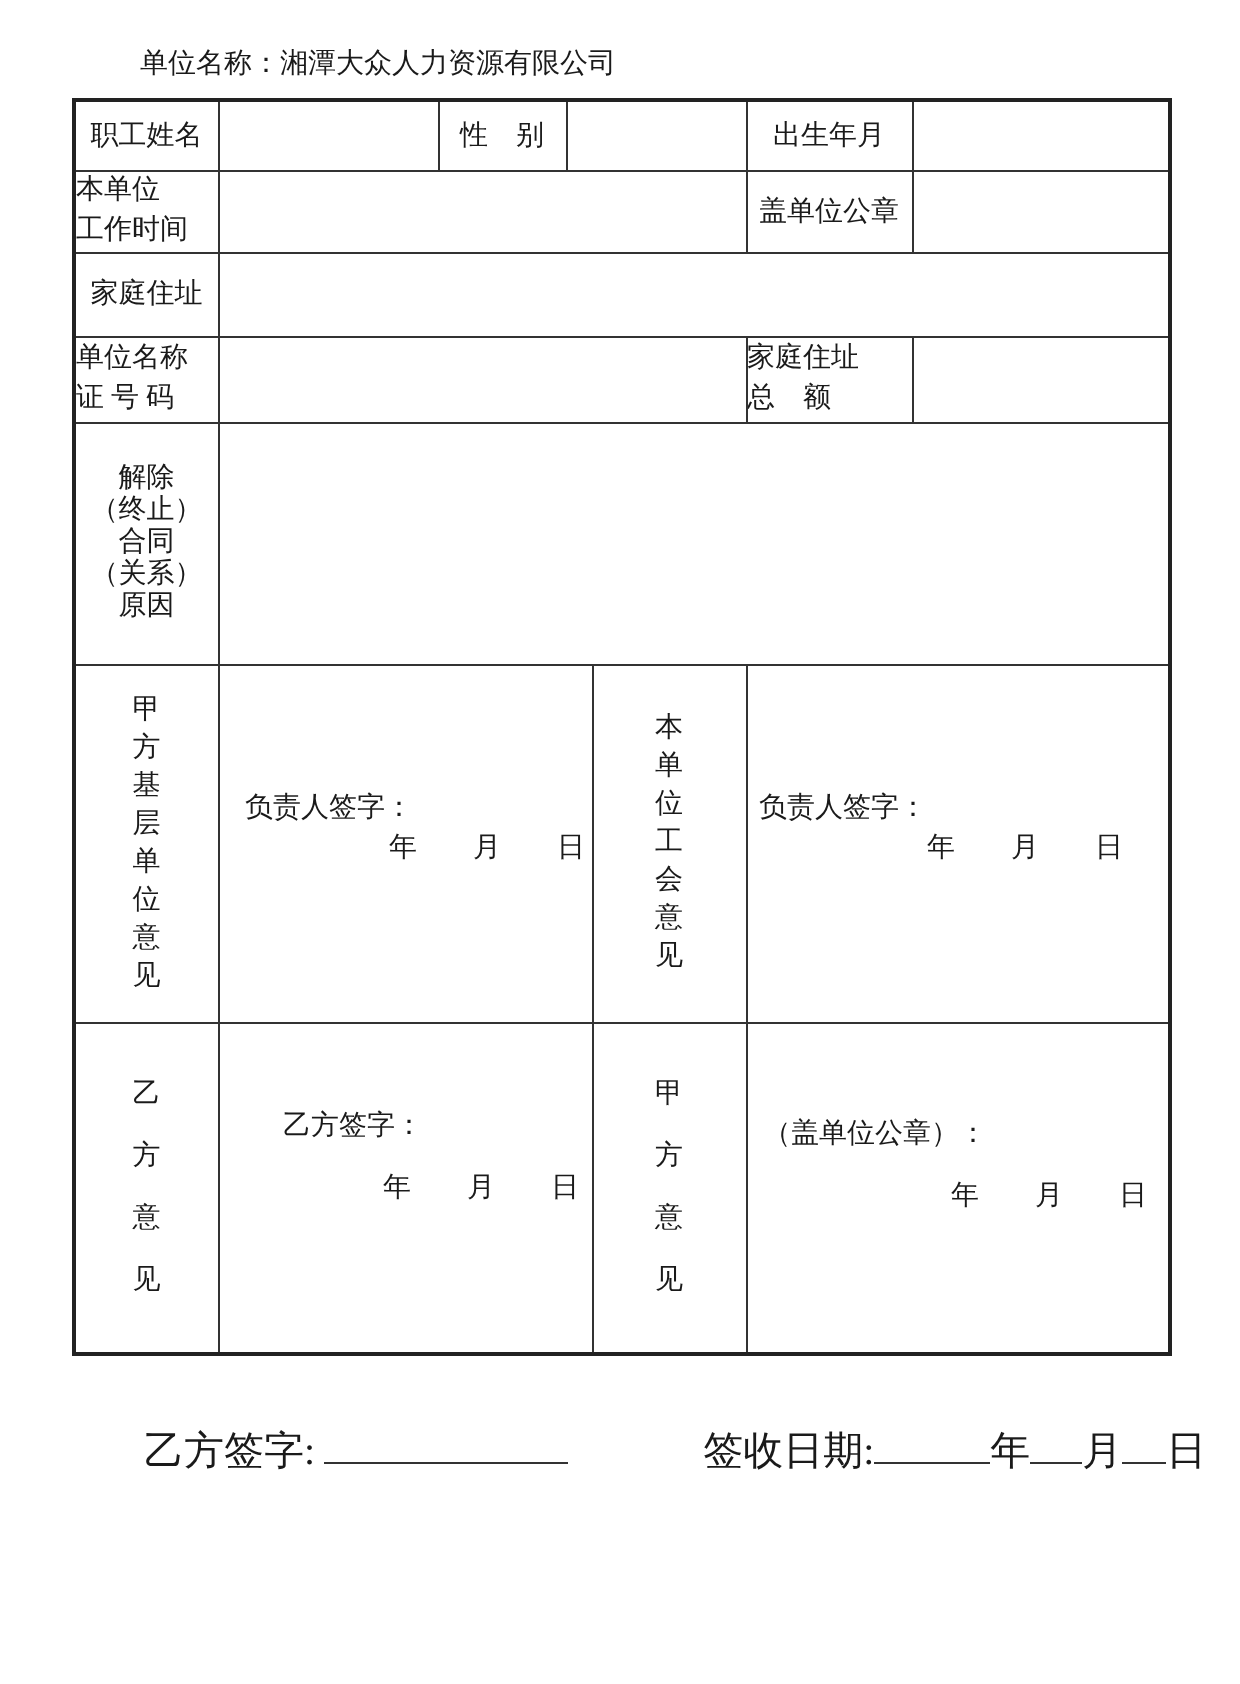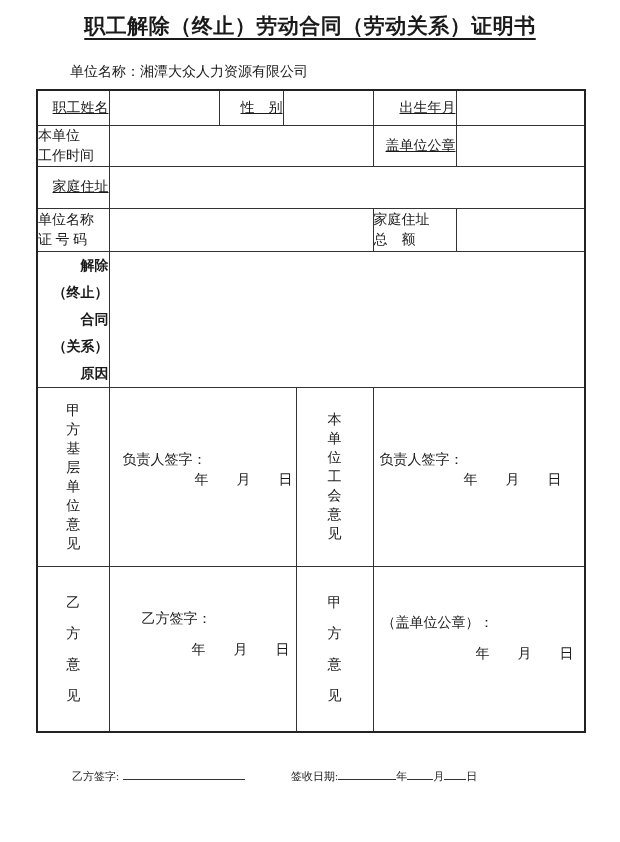--- a/index.html
+++ b/index.html
@@ -34,52 +34,51 @@
     table-layout: fixed;
     width: 548px;
     border: 2px solid #222222;
   }
   table.form td {
     border: 1px solid #333333;
     font-size: 14px;
     vertical-align: middle;
     overflow: hidden;
   }
-  td.lbl { text-align: right; text-decoration: underline; }
+  td.lbl { text-align: center; }
   .multiline { white-space: pre-line; }
   td.lbl2 { text-align: left; line-height: 20px; }
-  td.reason-lbl { text-align: right; line-height: 27px; font-weight: bold; }
+  td.reason-lbl { text-align: center; line-height: 16px; }
   td.vlabel-7 { text-align: center; line-height: 19px; }
   td.vlabel-8 { text-align: center; line-height: 31px; }
   td.sig { vertical-align: bottom; padding-bottom: 14px; margin-left: 36px; }
   .sig-label { line-height: 18px; }
   .sig-date { line-height: 18px; }
   .footer {
     margin: 34px 0 0 72px;
-    font-size: 11px;
+    font-size: 20px;
     display: flex;
     align-items: baseline;
   }
   .uline {
     display: inline-block;
     border-bottom: 1.5px solid #333333;
     height: 13px;
   }
   .w122 { width: 122px; margin-left: 4px; }
   .w58  { width: 58px; }
   .w26  { width: 26px; }
   .w22  { width: 22px; }
-  .receipt-group { margin-left: 46px; }
+  .receipt-group { margin-left: 68px; }
 </style>
 </head>
 <body>
 
 <div class="page">
 
-  <div class="doc-title">职工解除（终止）劳动合同（劳动关系）证明书</div>
 
   <div class="company-line">
     <span>单位名称：</span><span>湘潭大众人力资源有限公司</span>
   </div>
 
   <table class="form">
     <colgroup>
       <col style="width:72px">
         <col style="width:110px">
         <col style="width:64px">

